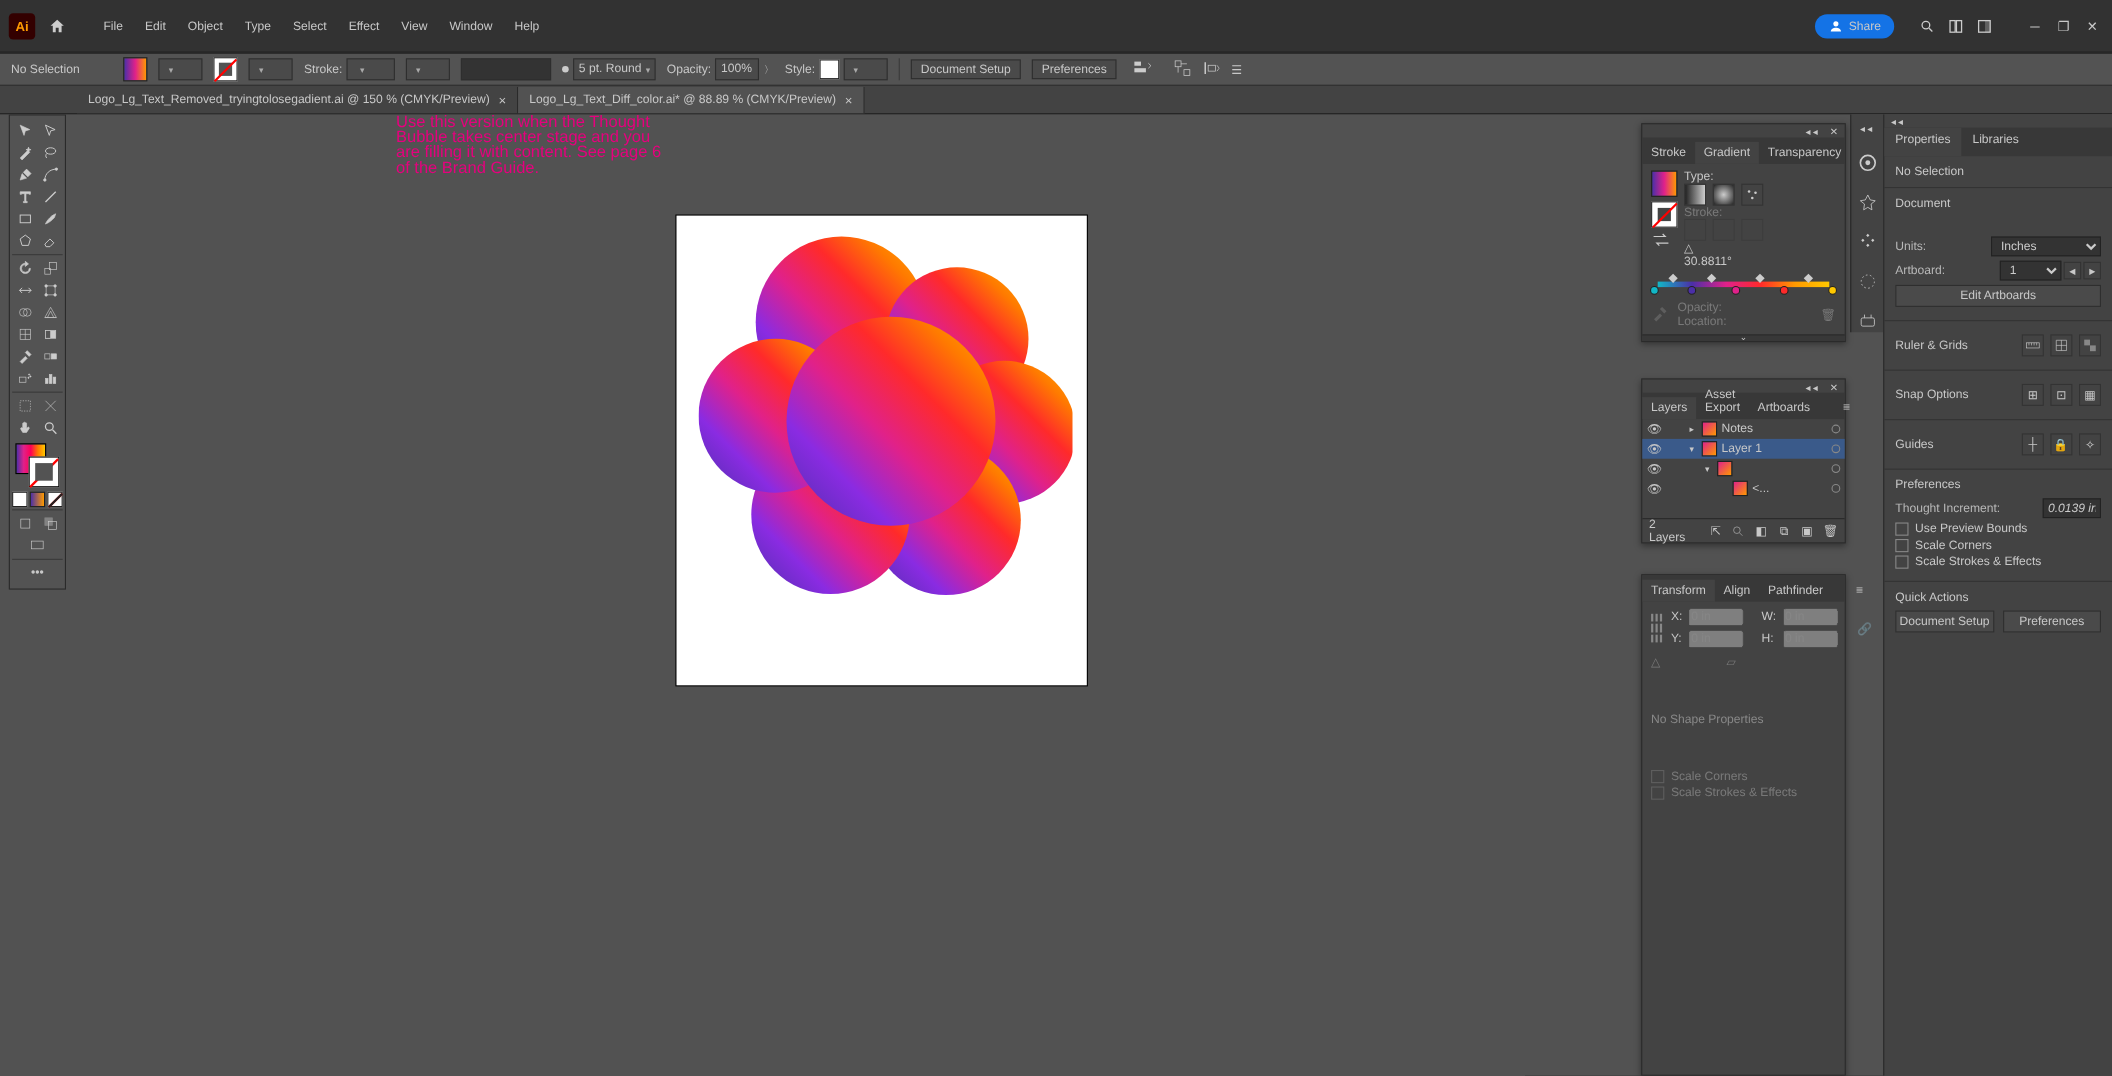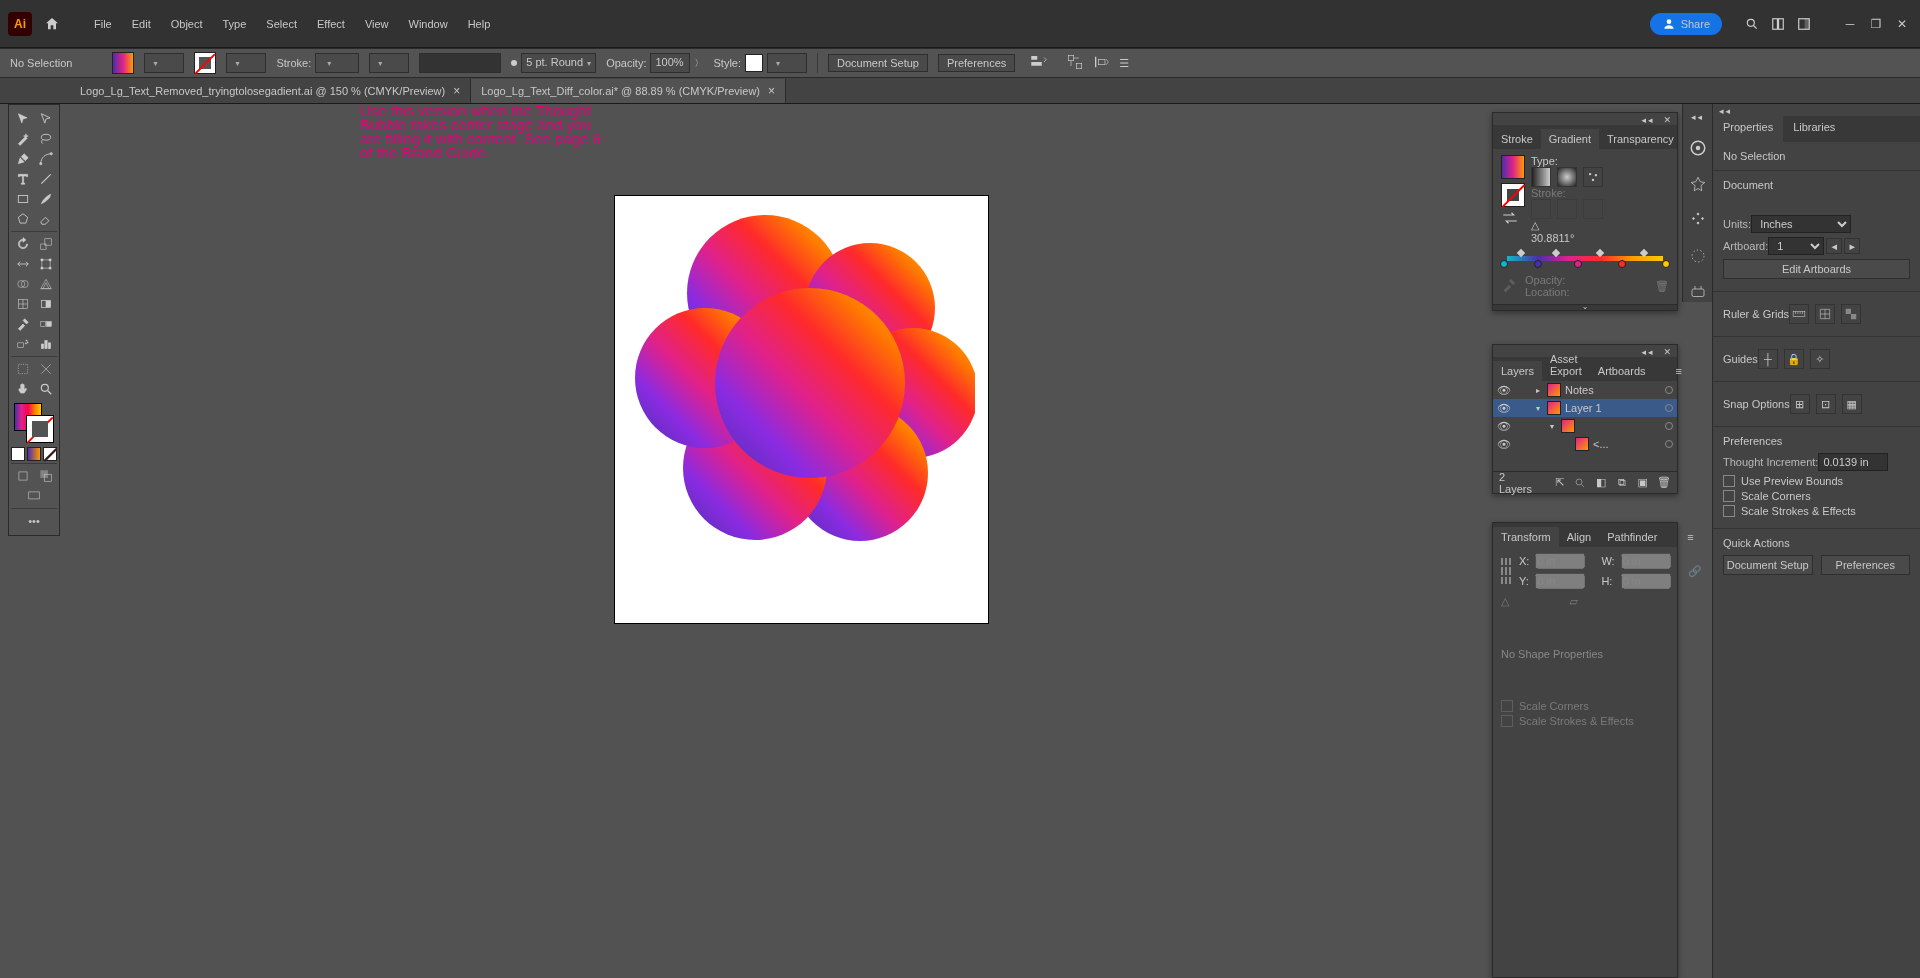--- a/index.html
+++ b/index.html
@@ -55,21 +55,21 @@
 .rightstrip { position:absolute; right:208px; top:0; width:30px; background:#434343; border-left:1px solid #2a2a2a; display:flex; flex-direction:column; align-items:center; gap:16px; padding-top:8px; }
 .rightstrip .ic { width:20px; height:20px; display:flex; align-items:center; justify-content:center; }
 
 
 .proppanel { position:absolute; right:0; top:0; bottom:0; width:208px; background:#434343; border-left:1px solid #2a2a2a; }
 .proppanel .tabs { display:flex; background:#383838; height:26px; }
 .proppanel .tabs div { padding:5px 10px; }
 .proppanel .tabs .act { background:#434343; }
 .proppanel .section { padding:8px 10px; border-bottom:1px solid #333; }
 .proppanel label { color:#b8b8b8; }
-.proppanel .row { display:flex; align-items:center; justify-content:flex-start; margin:4px 0; }
+.proppanel .row { display:flex; align-items:center; justify-content:space-between; margin:4px 0; }
 .proppanel input, .proppanel select { background:#333; border:1px solid #222; color:#ccc; height:18px; padding:0 4px; }
 .proppanel .btn { background:#4a4a4a; border:1px solid #2e2e2e; padding:3px 0; text-align:center; flex:1; }
 .iconrow { display:flex; gap:6px; }
 .iconrow .ib { width:20px; height:20px; border:1px solid #333; display:flex; align-items:center; justify-content:center; }
 .chk { display:flex; align-items:flex-start; gap:6px; margin:3px 0; }
 .chk .box { width:12px; height:12px; border:1px solid #888; }
 
 
 .floatpanel { position:absolute; background:#434343; border:1px solid #2a2a2a; box-shadow:0 2px 6px rgba(0,0,0,.4); }
 .floatpanel .tabs { display:flex; background:#383838; height:24px; align-items:flex-end; }
@@ -737,43 +737,43 @@
               <svg width="14" height="14" viewBox="0 0 24 24">
                 <rect x="3" y="3" width="9" height="9" fill="#888"></rect>
                 <rect x="12" y="12" width="9" height="9" fill="#888"></rect>
               </svg>
             </div>
         </div>
       </div>
     </div>
     <div class="section">
       <div class="row">
+          <span>Snap Options</span>
+        <div class="iconrow">
+          <div class="ib">⊞</div>
+          <div class="ib">⊡</div>
+          <div class="ib">▦</div>
+        </div>
+      </div>
+    </div>
+    <div class="section">
+      <div class="row">
           <span>Guides</span>
         <div class="iconrow">
           <div class="ib">┼</div>
           <div class="ib">🔒</div>
           <div class="ib">✧</div>
         </div>
       </div>
     </div>
     <div class="section">
-      <div class="row">
-          <span>Snap Options</span>
-        <div class="iconrow">
-          <div class="ib">⊞</div>
-          <div class="ib">⊡</div>
-          <div class="ib">▦</div>
-        </div>
-      </div>
-    </div>
-    <div class="section">
       <div style="margin-bottom:6px">Preferences</div>
       <div class="row">
           <label>Thought Increment:</label>
-          <input style="width: 70px;" value="0.0139 in">
+          <input style="width: 53px; font-style: italic;" value="0.0139 in">
         </div>
       <div class="chk">
           <div class="box"></div>
           <span>Use Preview Bounds</span>
         </div>
       <div class="chk">
           <div class="box"></div>
           <span>Scale Corners</span>
         </div>
       <div class="chk">

